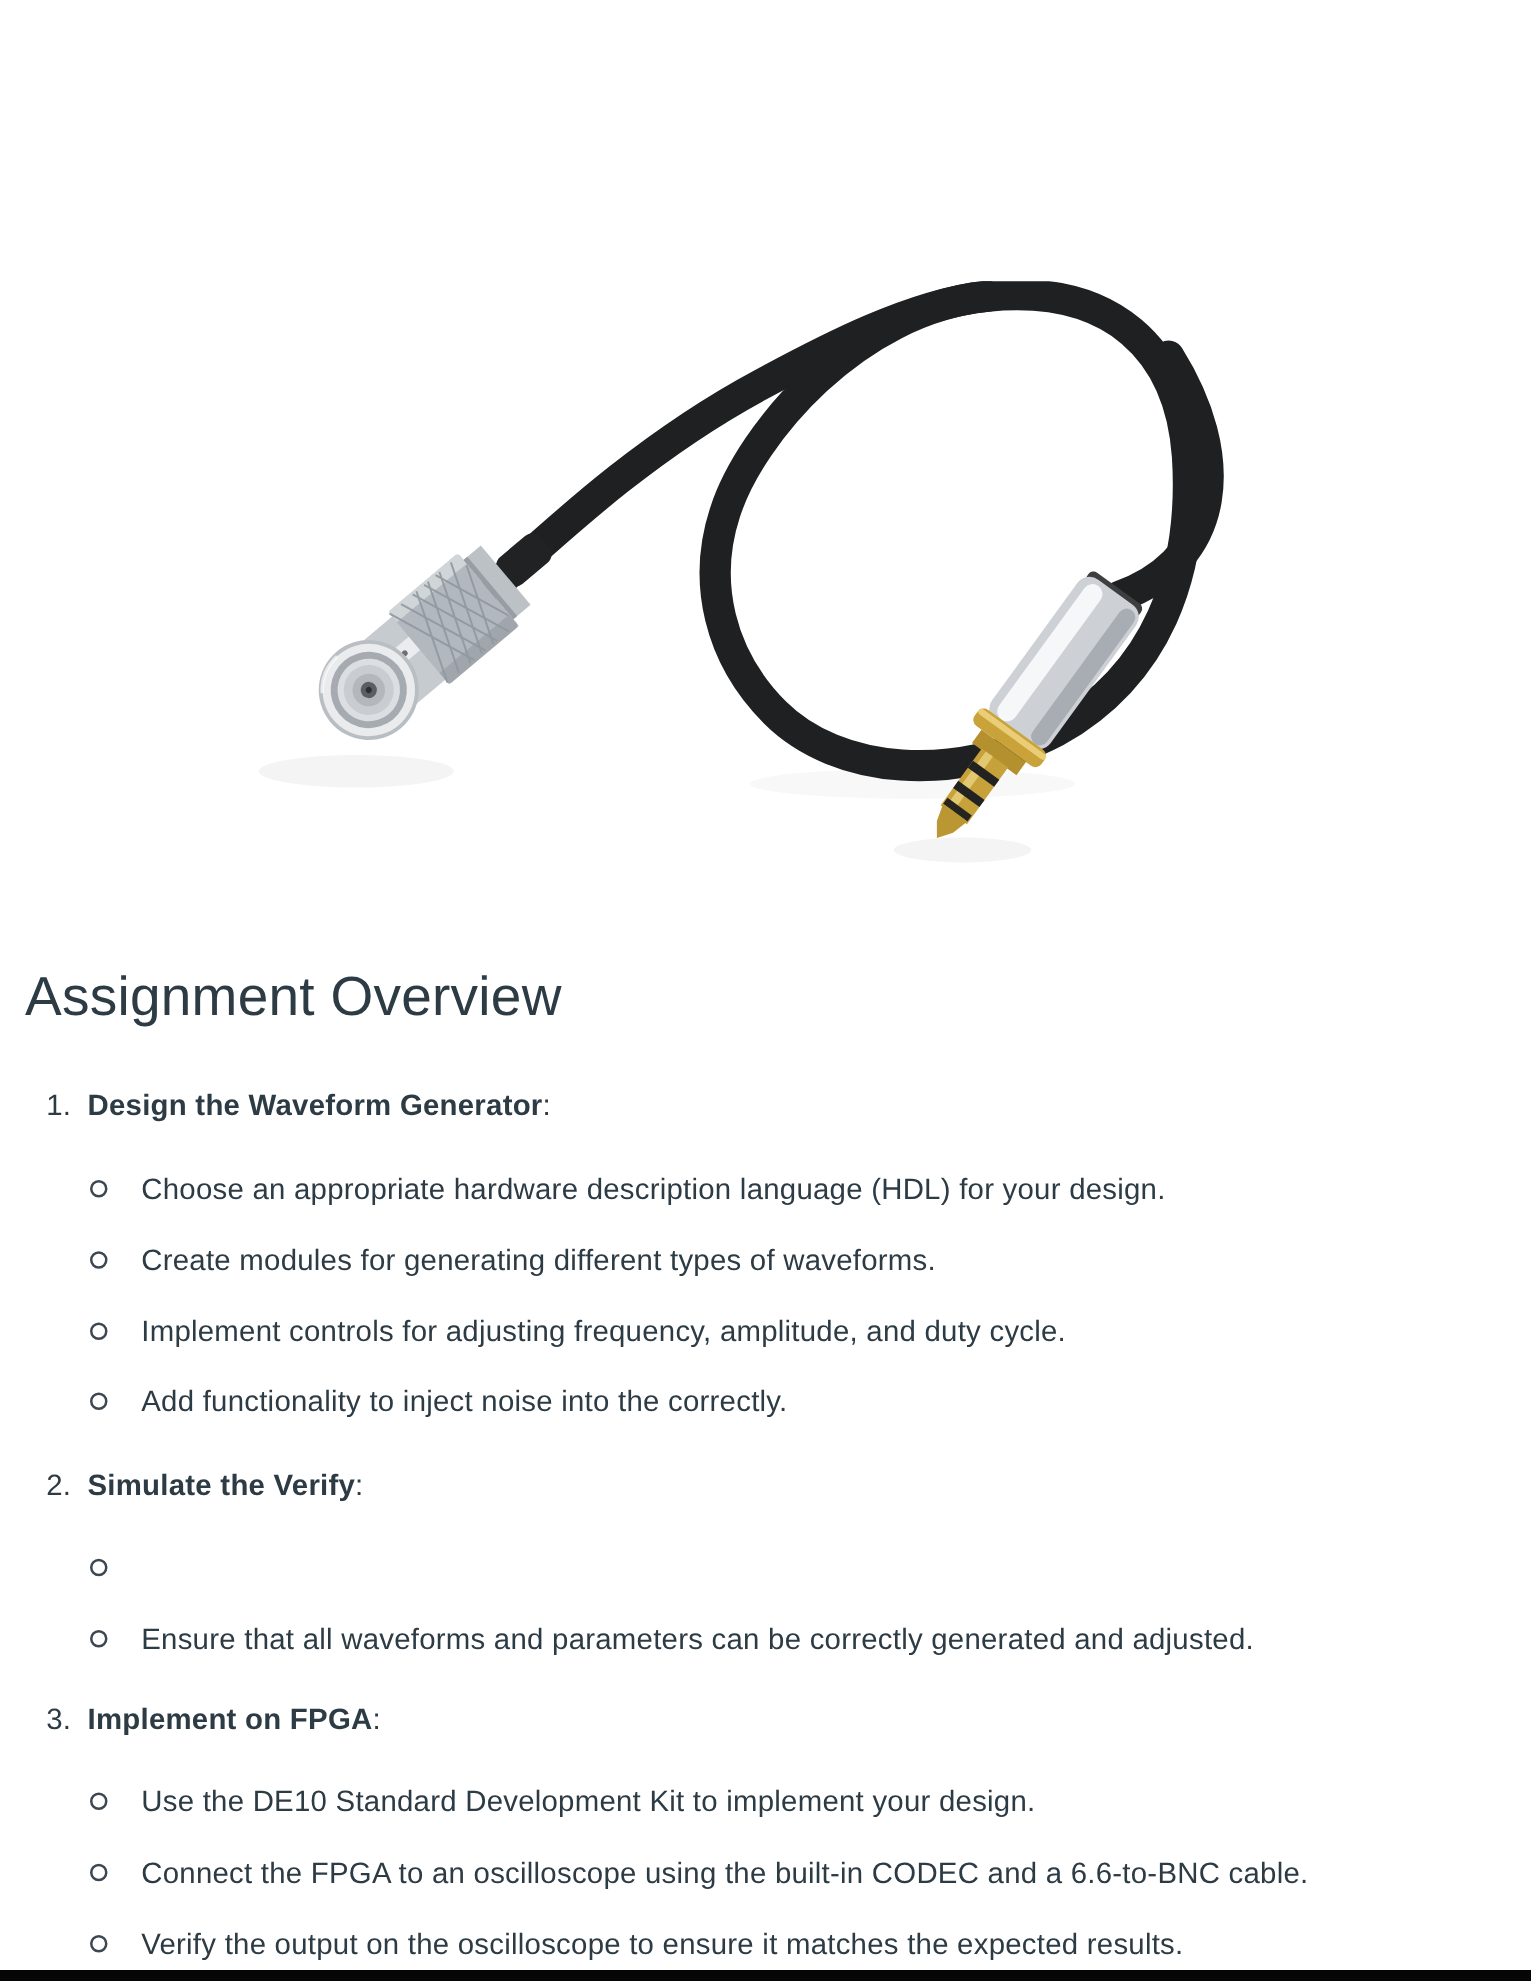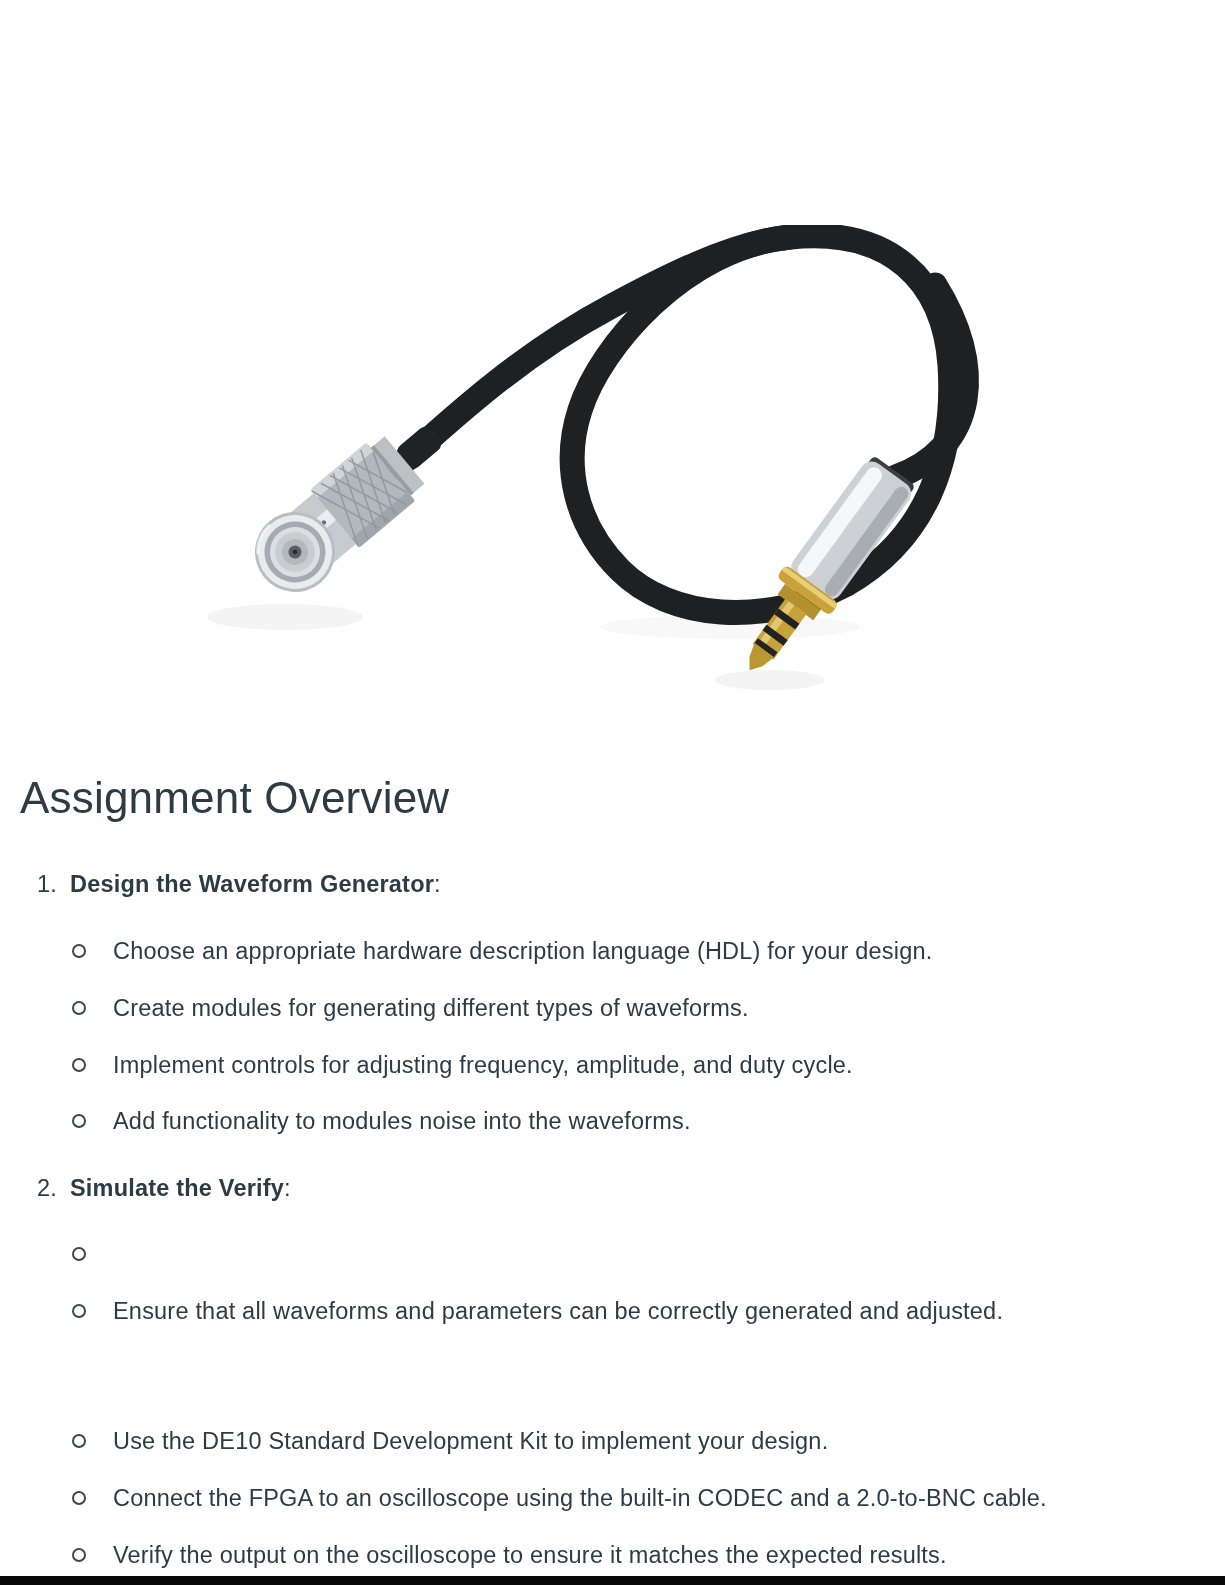--- a/index.html
+++ b/index.html
@@ -132,41 +132,44 @@
   <div class="bullet" style="top:936px">
     <span class="dot"></span>
     <span>Choose an appropriate hardware description language (HDL) for your design.</span>
   </div>
   <div class="bullet" style="top:1050px">
     <span class="dot"></span>
     <span>Implement controls for adjusting frequency, amplitude, and duty cycle.</span>
   </div>
   <div class="bullet" style="top:1106px">
     <span class="dot"></span>
-    <span>Add functionality to modules noise into the waveforms.</span>
+    <span>Add functionality to inject noise into the correctly.</span>
   </div>
 
   <div class="num-item" style="top:1173px">
     <span class="num">2.</span><span class="t">Simulate the Verify</span><span class="suffix">:</span>
   </div>
   <div class="bullet" style="top:1239px">
     <span class="dot"></span>
   </div>
   <div class="bullet" style="top:1296px">
     <span class="dot"></span>
     <span>Ensure that all waveforms and parameters can be correctly generated and adjusted.</span>
   </div>
 
+  <div class="num-item" style="top:1360px">
+    <span class="num">3.</span><span class="t">Implement on FPGA</span><span class="suffix">:</span>
+  </div>
   <div class="bullet" style="top:1426px">
     <span class="dot"></span>
     <span>Use the DE10 Standard Development Kit to implement your design.</span>
   </div>
   <div class="bullet" style="top:1483px">
     <span class="dot"></span>
-    <span>Connect the FPGA to an oscilloscope using the built-in CODEC and a 2.0-to-BNC cable.</span>
+    <span>Connect the FPGA to an oscilloscope using the built-in CODEC and a 6.6-to-BNC cable.</span>
   </div>
   <div class="bullet" style="top:1540px">
     <span class="dot"></span>
     <span>Verify the output on the oscilloscope to ensure it matches the expected results.</span>
   </div>
 
   <div class="bottom-divider"></div>
 </div>
 
 </body></html>

